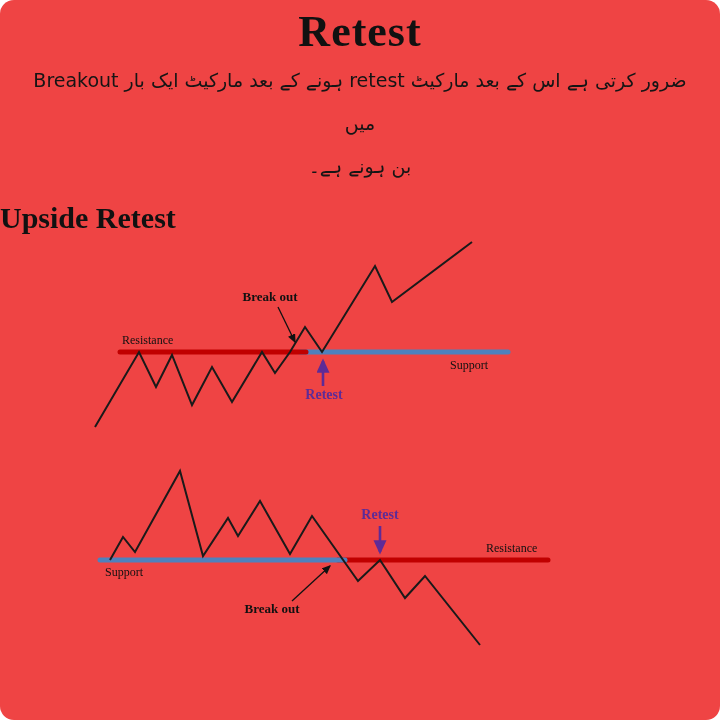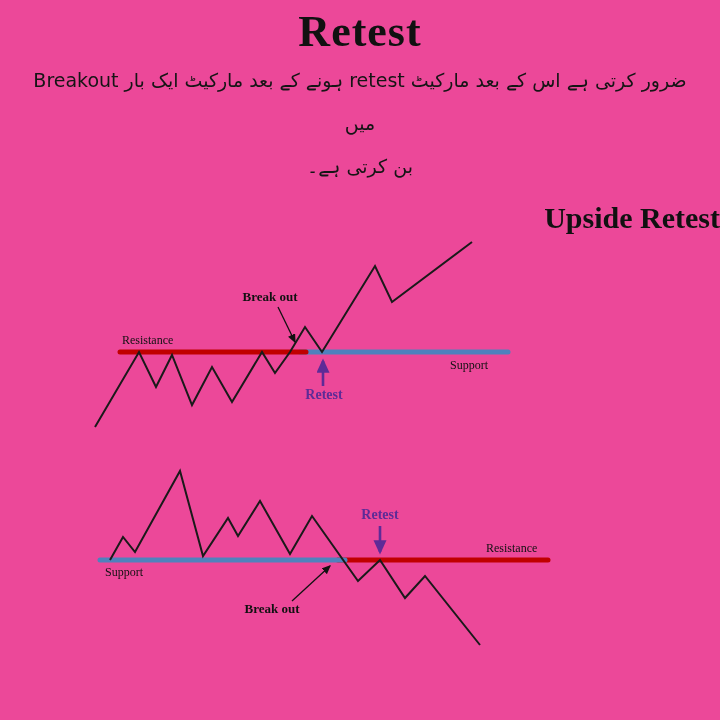--- a/index.html
+++ b/index.html
@@ -1,43 +1,44 @@
 <!DOCTYPE html>
 <html><head>
 <meta charset="utf-8">
 <style>
   html, body { margin: 0; padding: 0; background: #ffffff; }
   .page {
     position: relative;
     width: 720px;
     height: 720px;
-    background: #ec4899;
+    background: #ef4444;
     overflow: hidden;
     font-family: "Liberation Serif", serif;
     color: #111;
+    border-radius: 14px;
   }
   .title {
     margin: 6px 0 2px 0;
     text-align: center;
     font-size: 44px;
     font-weight: 700;
     letter-spacing: 1px;
   }
   .intro {
     direction: ltr;
     text-align: center;
     font-family: "DejaVu Sans", sans-serif;
     font-size: 19px;
     line-height: 2.25;
     padding: 0 32px;
     color: #151515;
   }
   .section-heading {
-    margin: 14px 0 0 6px;
-    text-align: right;
+    margin: 14px 0 0 0;
+    text-align: left;
     font-size: 30px;
     font-weight: 700;
   }
   svg.chart {
     display: block;
     margin: 4px auto 0 auto;
   }
   .lbl {
     font-family: "Liberation Serif", serif;
     font-size: 12px;
@@ -58,21 +59,21 @@
 </style>
 </head>
 <body>
 
 <div class="page">
 
   <h1 class="title" data-bind="title">Retest</h1>
 
   <div class="intro">
     <div class="intro-line" data-bind="intro.lines.0">Breakout ہونے کے بعد مارکیٹ ایک بار retest ضرور کرتی ہے اس کے بعد مارکیٹ میں</div>
-    <div class="intro-line" data-bind="intro.lines.2">بن کرتی ہے۔</div>
+    <div class="intro-line" data-bind="intro.lines.2">بن ہونے ہے۔</div>
   </div>
 
   <h2 class="section-heading" data-bind="upside.heading">Upside Retest</h2>
 
   <svg class="chart" width="600" height="210" viewBox="0 0 600 210">
     <defs>
       <marker id="arrowBlackUp" markerWidth="9" markerHeight="9" refX="6" refY="3" orient="auto">
         <path d="M0,0 L7,3 L0,6 Z" fill="#111111"></path>
       </marker>
       <marker id="arrowPurpleUp" markerWidth="7" markerHeight="7" refX="4.5" refY="2.5" orient="auto">

